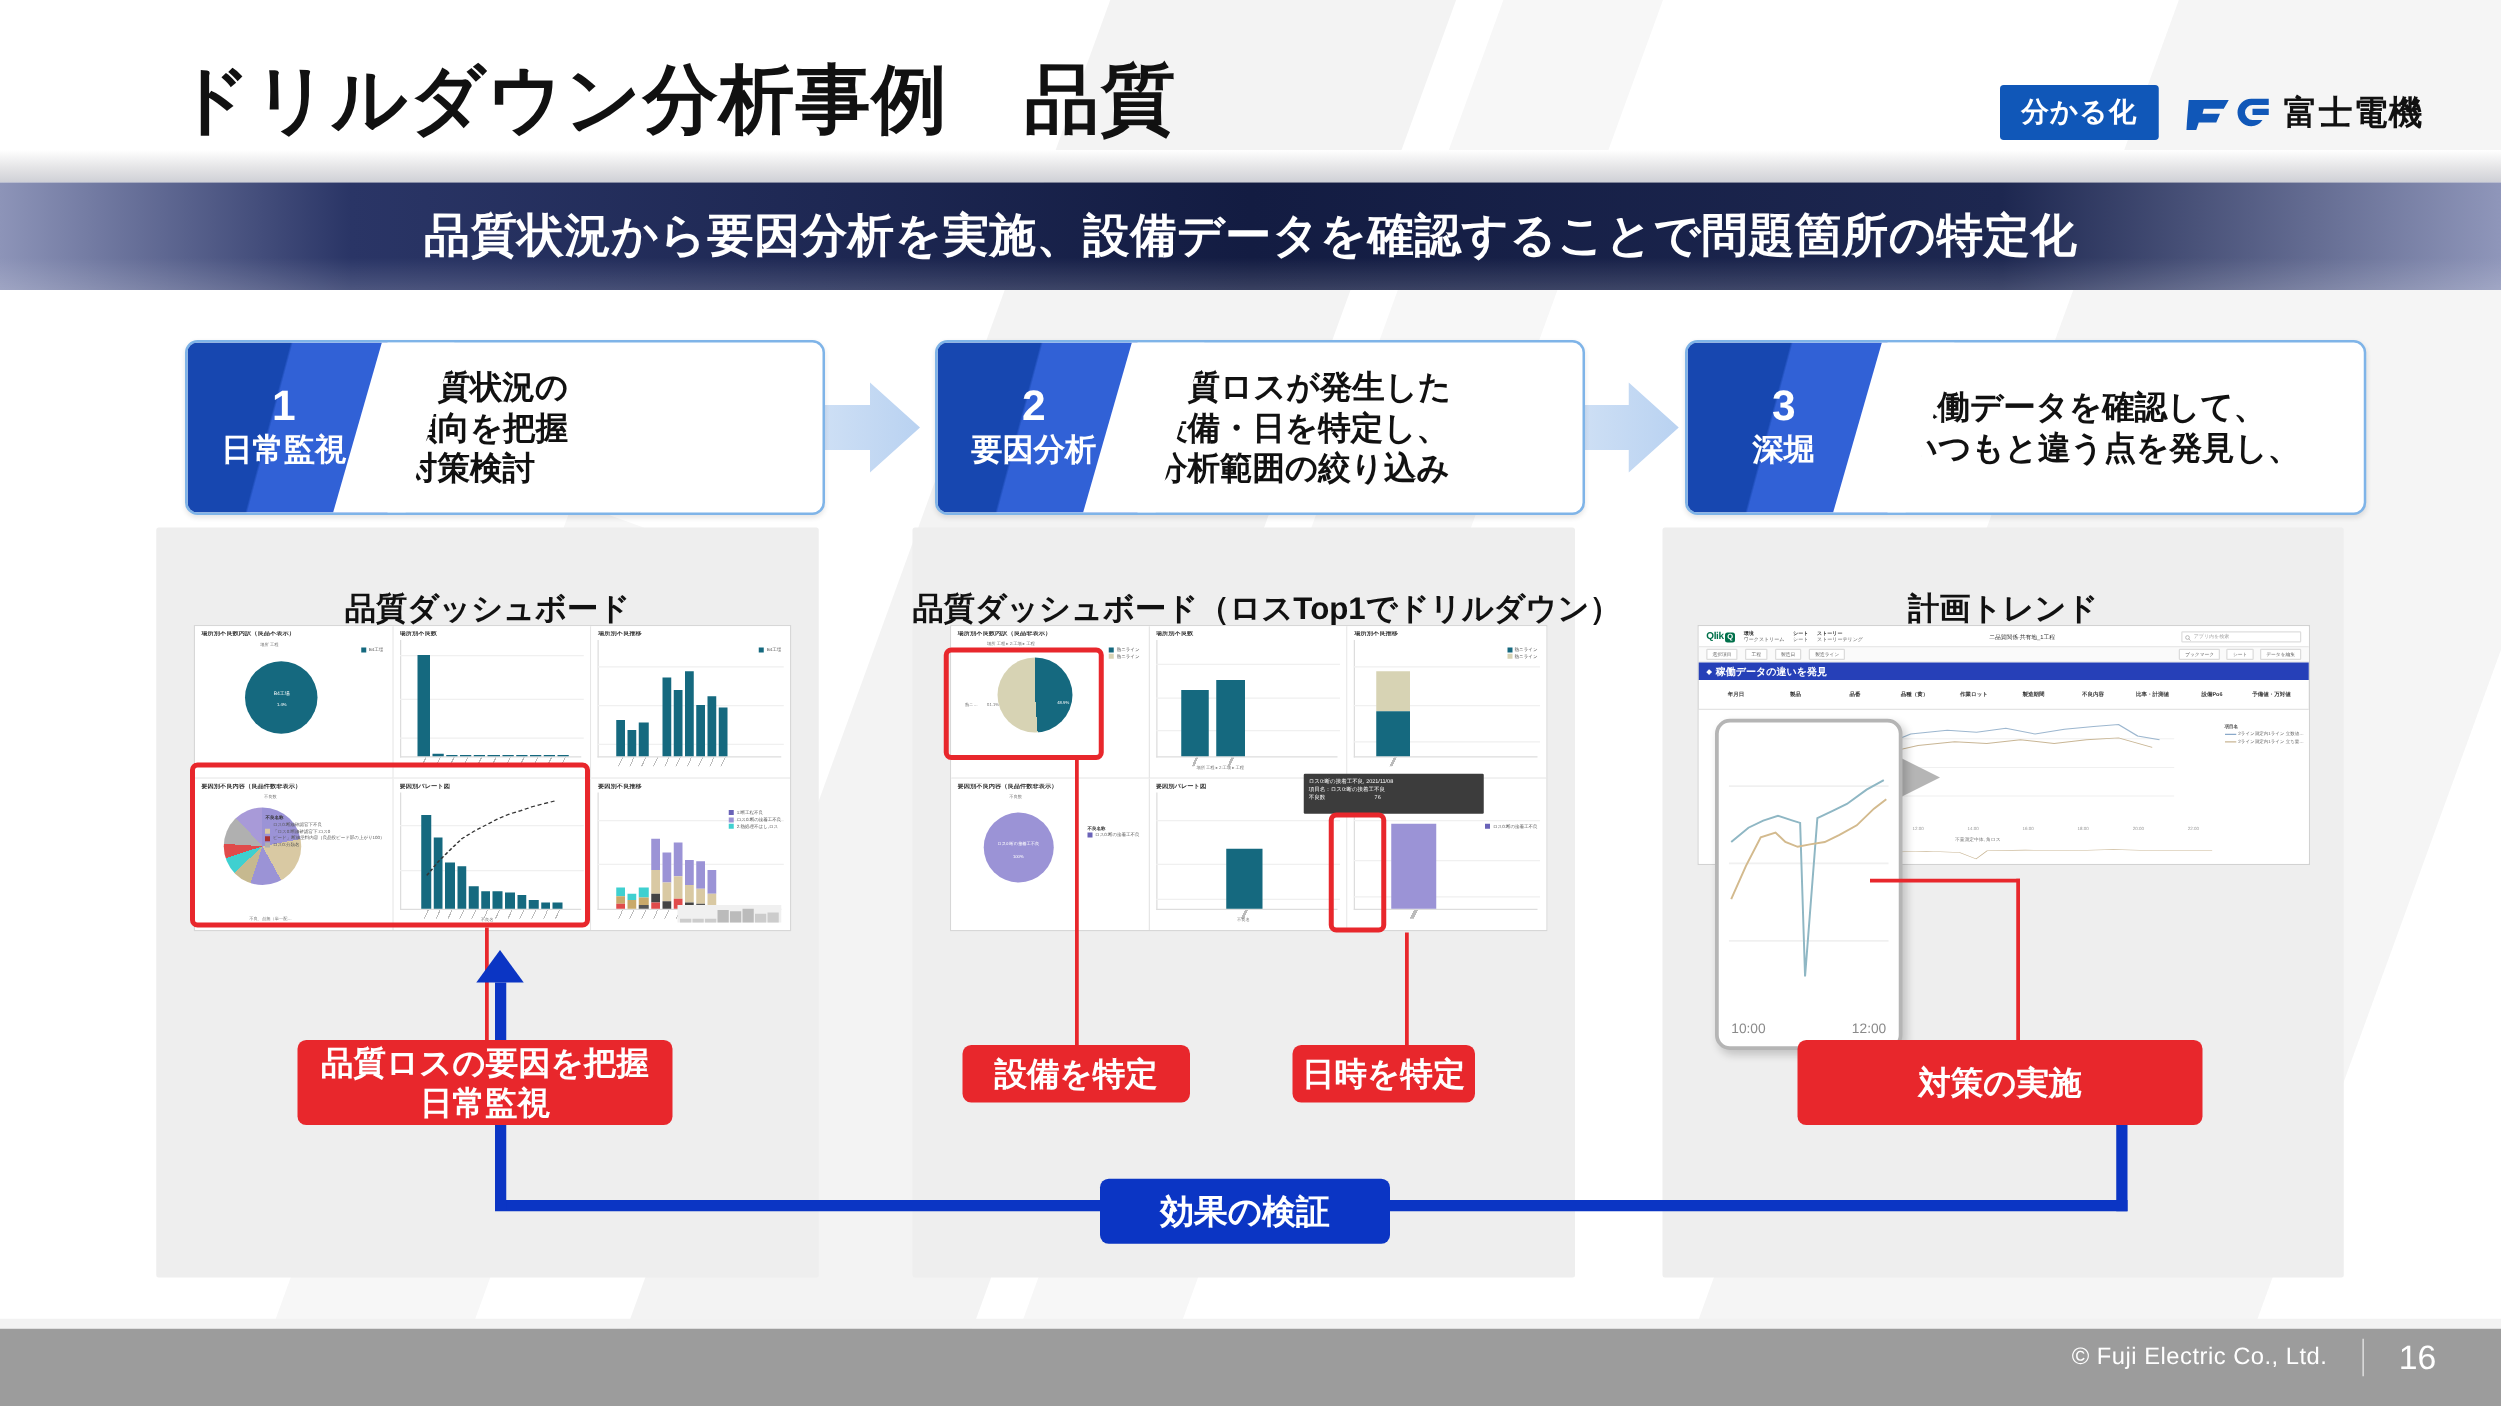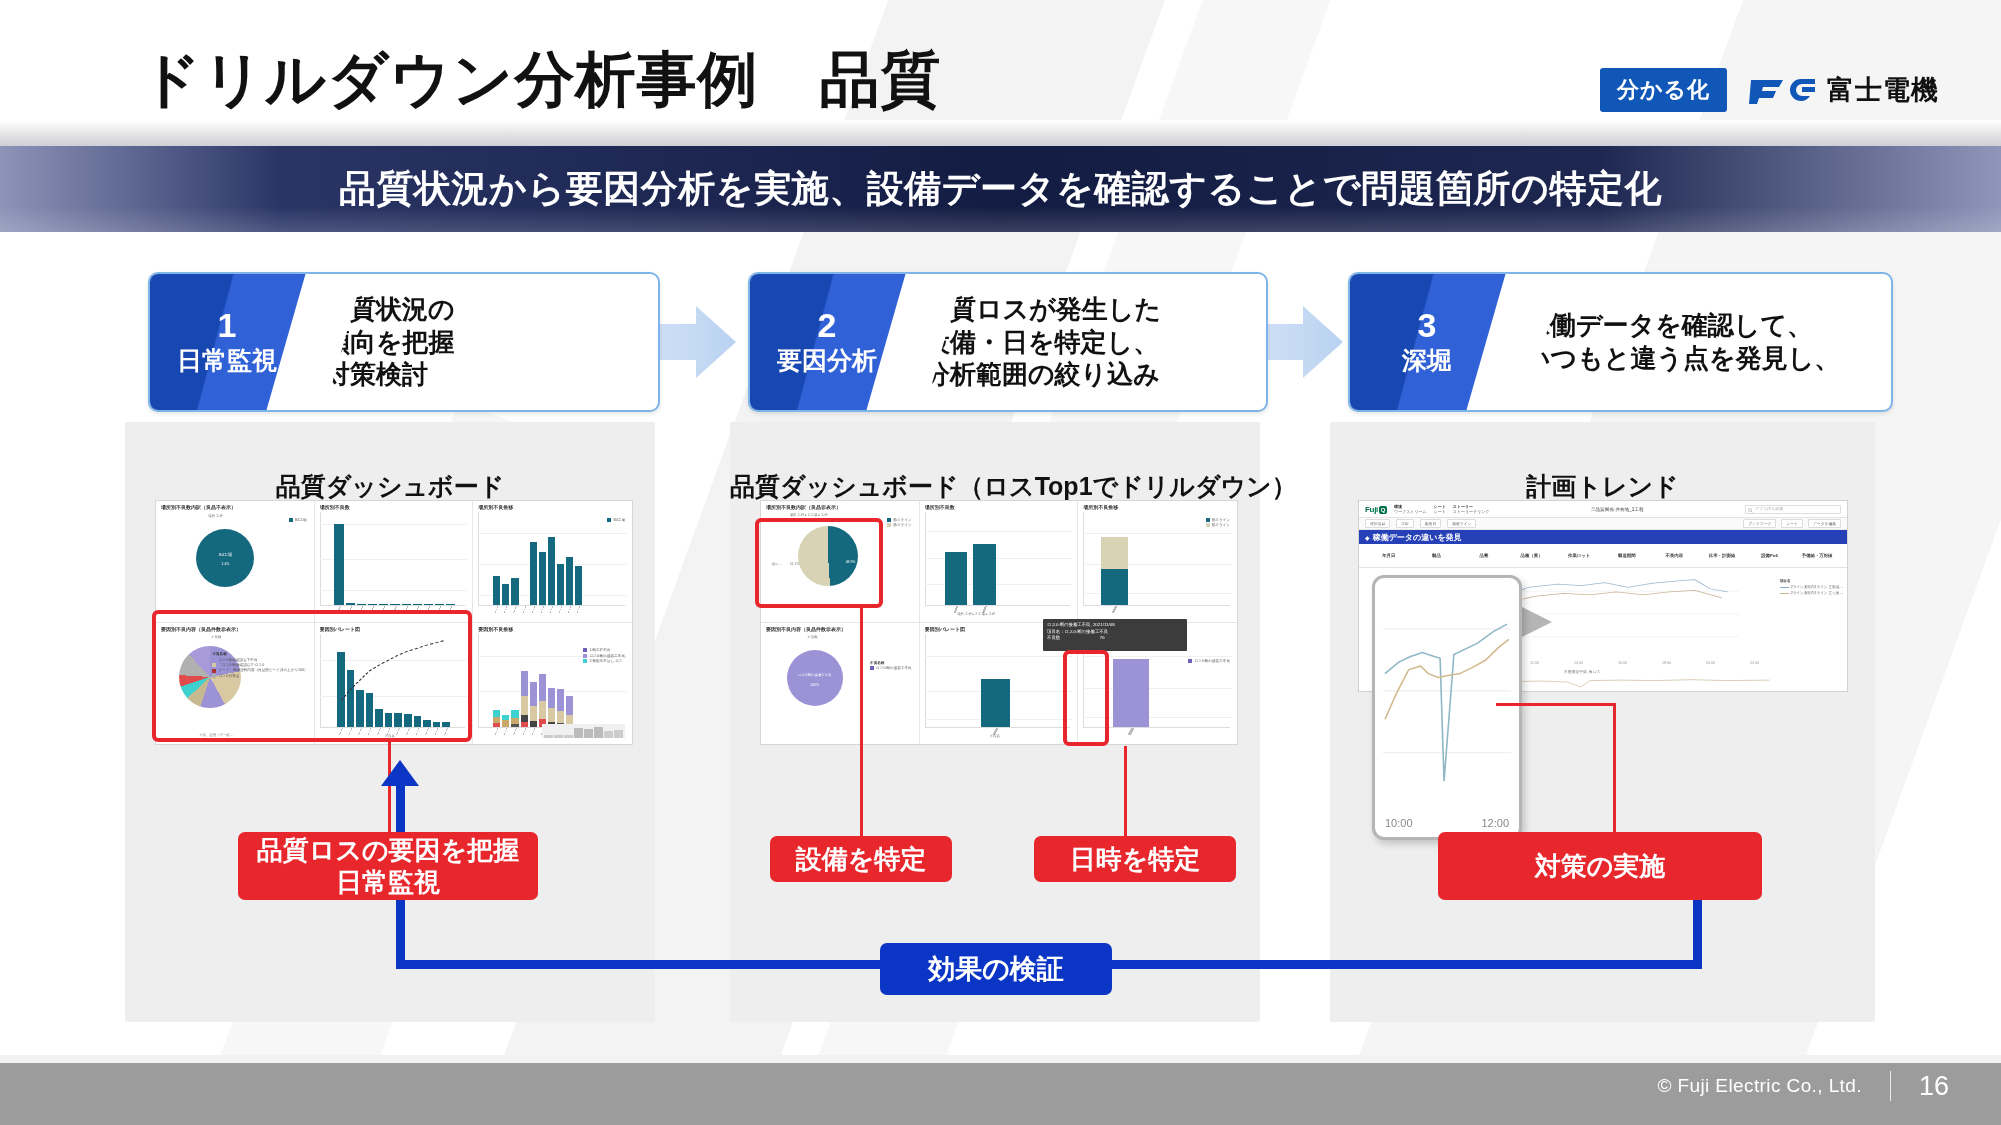--- a/index.html
+++ b/index.html
@@ -172,21 +172,21 @@
   .mag-time{position:absolute;bottom:8px;left:10px;right:10px;display:flex;justify-content:space-between;font-size:11px;color:#8a8a8a;}
 
   
   .callout{
     position:absolute;z-index:20;background:#e8272c;color:#fff;border-radius:7px;
     display:flex;align-items:center;justify-content:center;text-align:center;
     font-size:26px;font-weight:bold;line-height:1.25;
   }
   .co1{left:238px;top:832px;width:300px;height:68px;}
   .co2{left:770px;top:836px;width:182px;height:46px;}
-  .co3{left:1034px;top:836px;width:202px;height:46px;}
+  .co3{left:1034px;top:836px;width:146px;height:46px;}
   .co4{left:1438px;top:832px;width:324px;height:68px;}
   .co-line{position:absolute;background:#e8272c;z-index:19;}
 
   
   .loop{position:absolute;z-index:18;background:#0b35c4;}
   .loop-label{
     position:absolute;left:880px;top:943px;width:232px;height:52px;z-index:21;
     background:#0b35c4;color:#fff;border-radius:7px;
     display:flex;align-items:center;justify-content:center;font-size:27px;font-weight:bold;
   }
@@ -653,21 +653,21 @@
   <div>ロス0:断の接着工不良, 2021/11/08</div>
   <div>項目名：ロス0:断の接着工不良</div>
   <div>不良数　　　　　　　　　76</div>
 </div>
 <div class="hl hl2"></div>
 <div class="hl hl3"></div>
 
 <div class="qlik">
   <div class="qlik-top">
     <div class="qlik-logo">
-      <span>Fuji</span><span class="dot">Q</span>
+      <span>Qlik</span><span class="dot">Q</span>
     </div>
     <div class="qlik-menu">
       <b>環境</b>
       <span>ワークストリーム</span>
     </div>
     <div class="qlik-menu">
       <b>シート</b>
       <span>シート</span>
     </div>
     <div class="qlik-menu">

